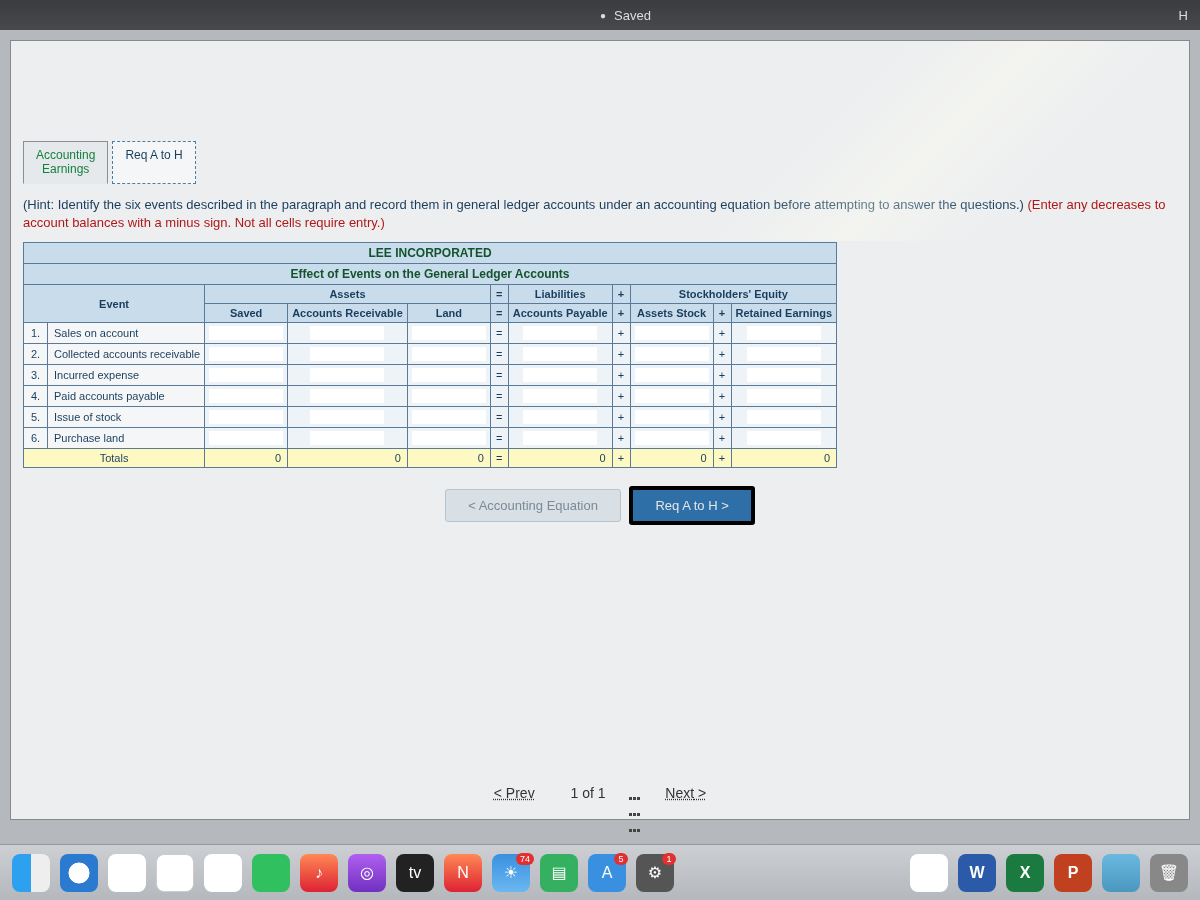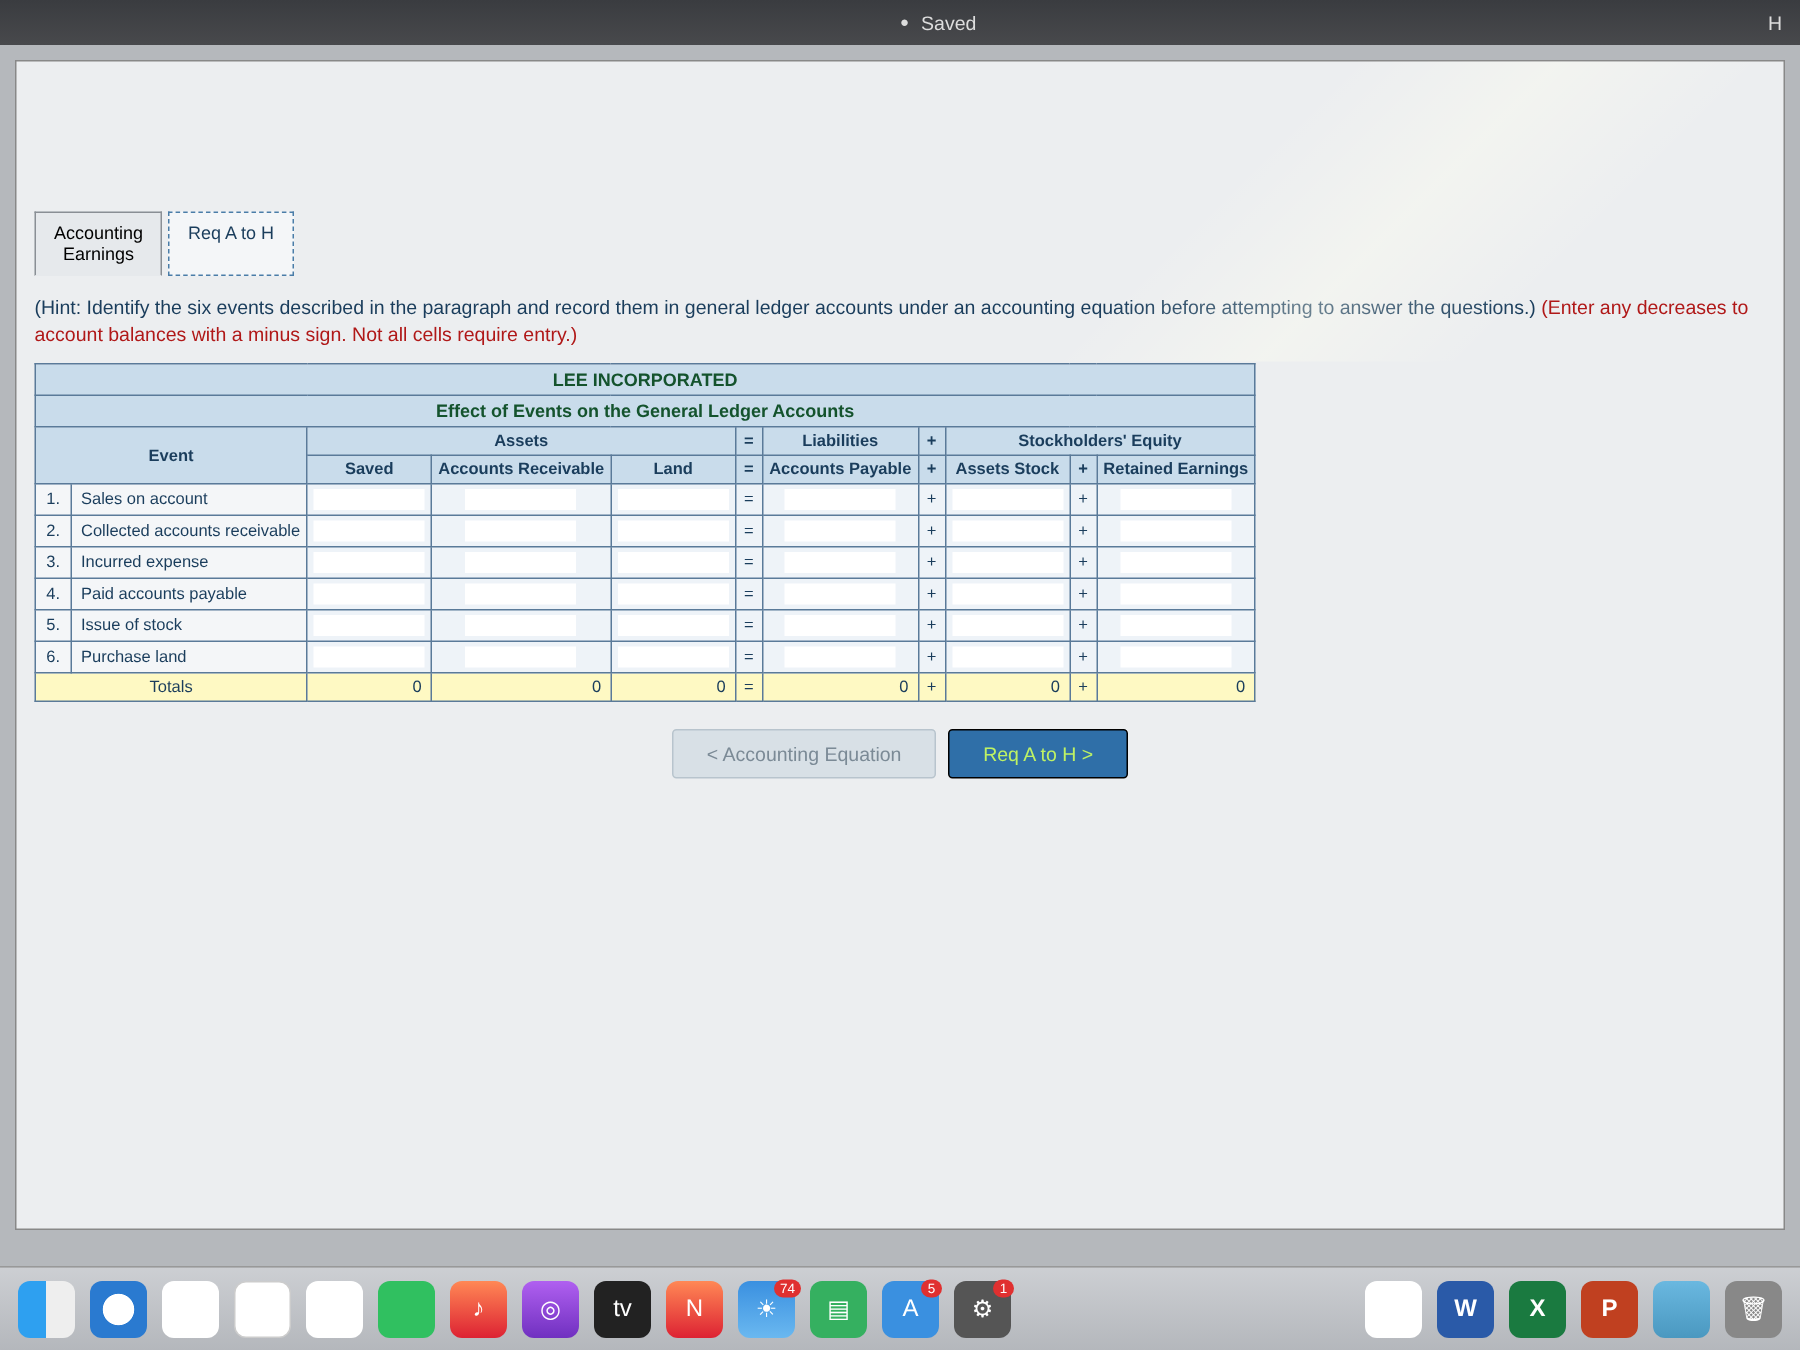--- a/index.html
+++ b/index.html
@@ -49,21 +49,21 @@
     background: #f4f6f8;
     margin-right: 4px;
     cursor: pointer;
     text-align: center;
     line-height: 1.2;
   }
   .tab.active {
     border: 1px solid #8a8f95;
     border-bottom: 1px solid #e6e9ec;
     background: #e6e9ec;
-    color: #000000;
+    color: #15803d;
   }
   .hint {
     font-size: 13px;
     color: #1a3d5c;
     margin: 12px 12px 10px 12px;
     line-height: 1.4;
   }
   .hint .red { color: #b01818; }
   .eq-table {
     border-collapse: collapse;
@@ -130,22 +130,22 @@
     margin: 0 2px;
     cursor: pointer;
   }
   .btn-disabled {
     background: #d8e0e6;
     color: #7b8a96;
     border: 1px solid #b8c4cd;
   }
   .btn-primary {
     background: #2f6fa8;
-    color: #bef264;
-    border: 1px solid #000000;
+    color: #e5e5e5;
+    border: 4px solid #000000;
   }
   .pager {
     position: absolute;
     bottom: 18px;
     left: 0; right: 0;
     text-align: center;
     font-size: 14px;
     color: #333;
   }
   .pager .link {
@@ -367,20 +367,26 @@
       <td class="val">0</td>
     </tr>
   </tbody>
     </table>
 
   <div class="nav-buttons">
     <span class="btn btn-disabled">&lt; <span>Accounting Equation</span></span>
     <span class="btn btn-primary"><span>Req A to H</span> &gt;</span>
   </div>
 
+  <div class="pager">
+    <span class="link">&lt; <span>Prev</span></span>
+    <span class="count">1 of 1</span>
+    <span class="grid-icon"><span></span><span></span><span></span><span></span><span></span><span></span><span></span><span></span><span></span></span>
+    <span class="link"><span>Next</span> &gt;</span>
+  </div>
 </div>
 
 <div class="dock">
   <div class="dock-icon di-finder"></div>
   <div class="dock-icon di-safari"></div>
   <div class="dock-icon di-photos">✿</div>
   <div class="dock-icon di-cal">5</div>
   <div class="dock-icon di-reminders"></div>
   <div class="dock-icon di-messages"></div>
   <div class="dock-icon di-music">♪</div>

